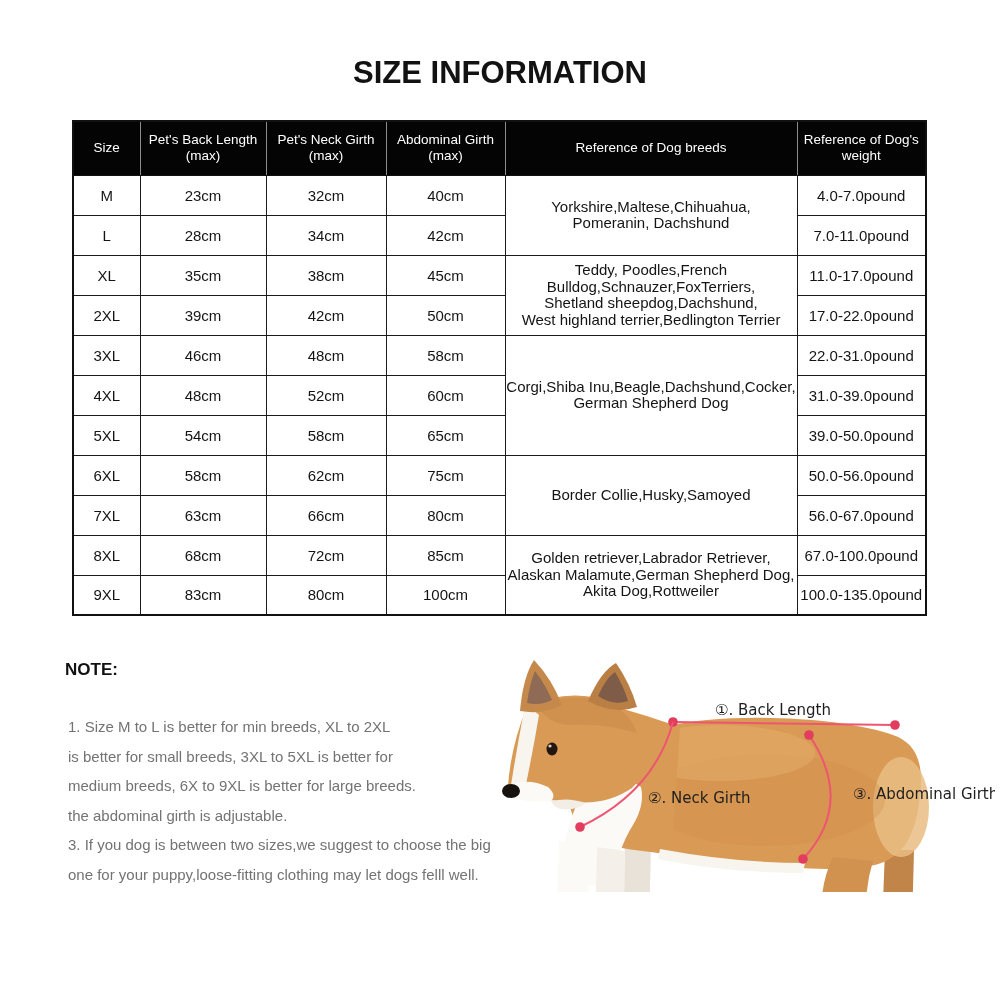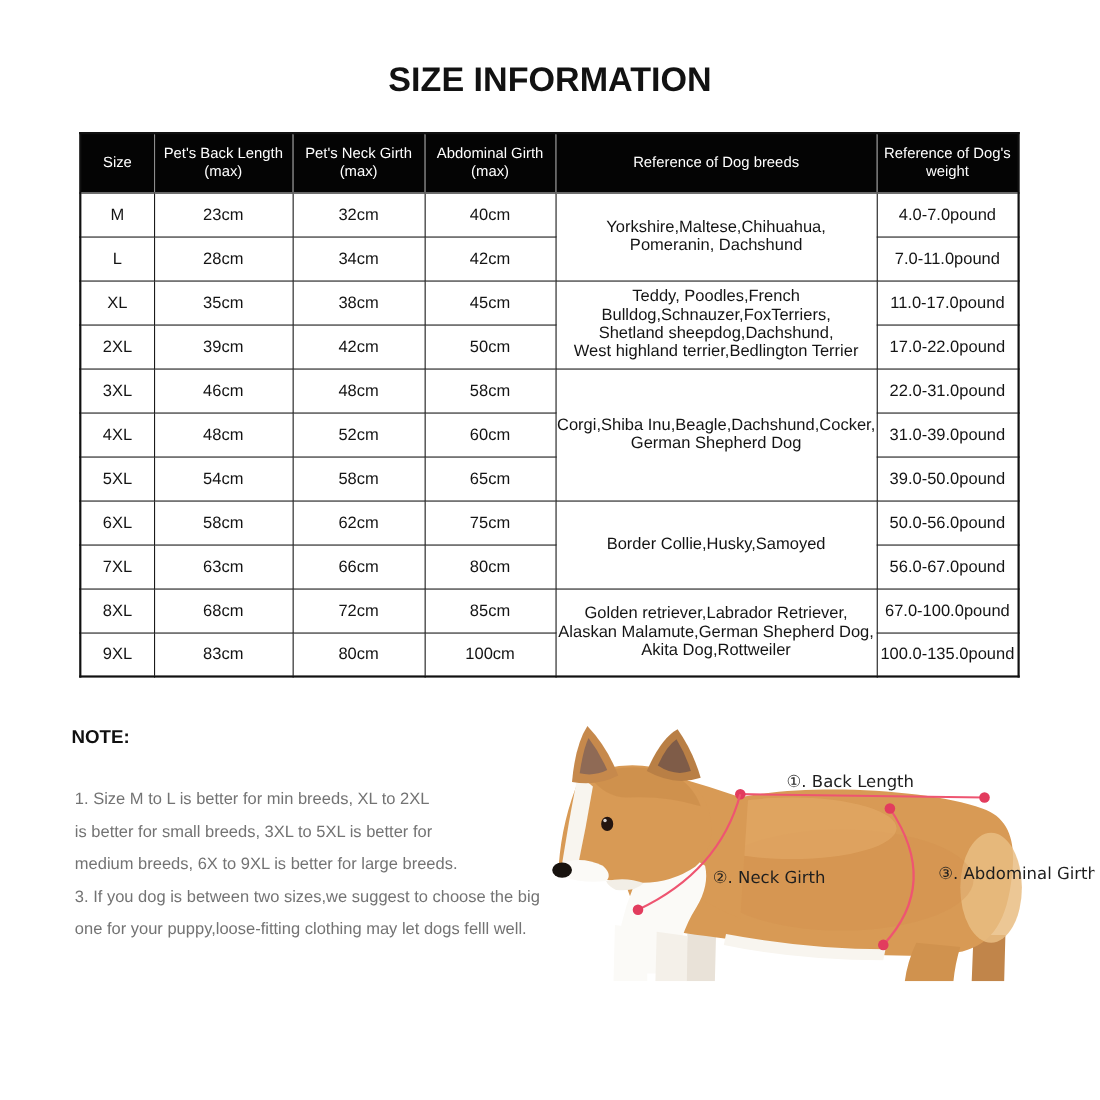--- a/index.html
+++ b/index.html
@@ -167,20 +167,21 @@
         <td class="c-weight">100.0-135.0pound</td>
       </tr>
     </tbody>
   </table>
 
   <div class="note-heading">NOTE:</div>
   <div class="note-body">
     <div class="note-line">1. Size M to L is better for min breeds, XL to 2XL</div>
     <div class="note-line">is better for small breeds, 3XL to 5XL is better for</div>
     <div class="note-line">medium breeds, 6X to 9XL is better for large breeds.</div>
+    <div class="note-line">the abdominal girth is adjustable.</div>
     <div class="note-line">3. If you dog is between two sizes,we suggest to choose the big</div>
     <div class="note-line">one for your puppy,loose-fitting clothing may let dogs felll well.</div>
   </div>
 
   <svg class="dog-diagram" viewBox="0 0 530 310">
     <g>
 
       <ellipse cx="280" cy="293" rx="195" ry="8" fill="#000000" opacity="0.06"></ellipse>
 
       <path d="M160,200 L157,284 Q157,289 163,289 L180,289 Q185,289 184,283 L186,202 Z" fill="#e9e2d8"></path>

